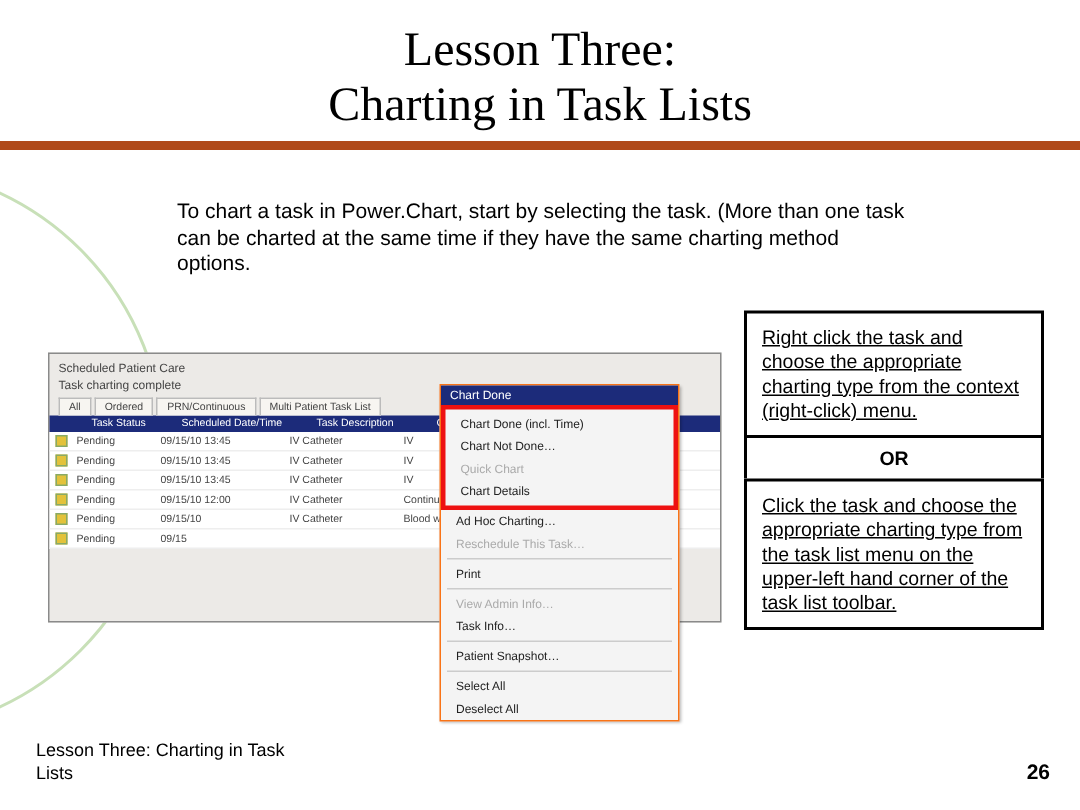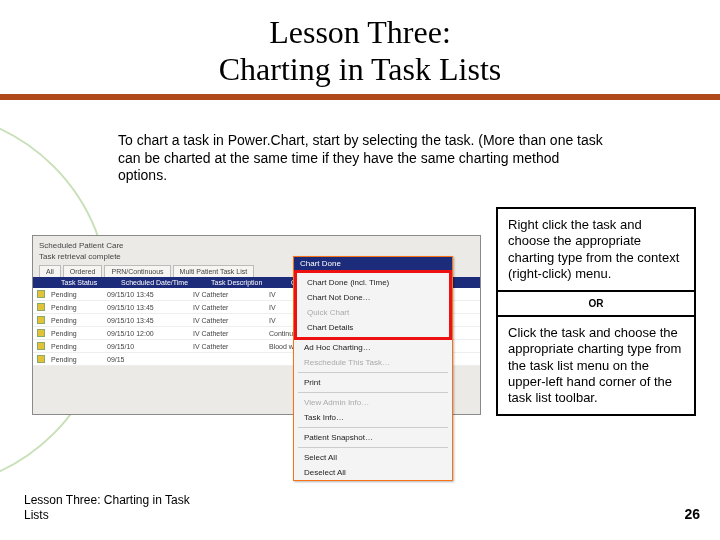--- a/index.html
+++ b/index.html
@@ -110,25 +110,26 @@
     top: 207px;
     left: 496px;
     width: 200px;
   }
   .callout {
     border: 2px solid #000;
     background: #fff;
     padding: 8px 10px;
     font-size: 13px;
     line-height: 1.25;
+    text-decoration: underline;
   }
   .or {
     text-align: center;
     font-weight: bold;
-    font-size: 10px;
+    font-size: 13px;
     padding: 6px 0 6px;
     border: 2px solid #000;
     border-top: none;
     border-bottom: none;
     background: #fff;
   }
   .footer-left {
     position: absolute;
     left: 24px;
     bottom: 18px;
@@ -163,21 +164,21 @@
     <span>Lesson Three:</span><br>
     <span>Charting in Task Lists</span>
   </h1>
   <div class="rule"></div>
 </div>
 
 <div class="intro">To chart a task in Power.Chart, start by selecting the task. (More than one task can be charted at the same time if they have the same charting method options.</div>
 
 <div class="app-ss">
   <div class="ss-title">Scheduled Patient Care</div>
-  <div class="ss-sub">Task retrieval complete</div>
+  <div class="ss-sub">Task charting complete</div>
   <div class="ss-tabs">
     <div class="ss-tab">All</div>
     <div class="ss-tab">Ordered</div>
     <div class="ss-tab">PRN/Continuous</div>
     <div class="ss-tab">Multi Patient Task List</div>
   </div>
   <div class="ss-hdr">
     <span style="width:14px"></span>
     <span style="width:50px">Task Status</span>
     <span style="width:80px">Scheduled Date/Time</span>

